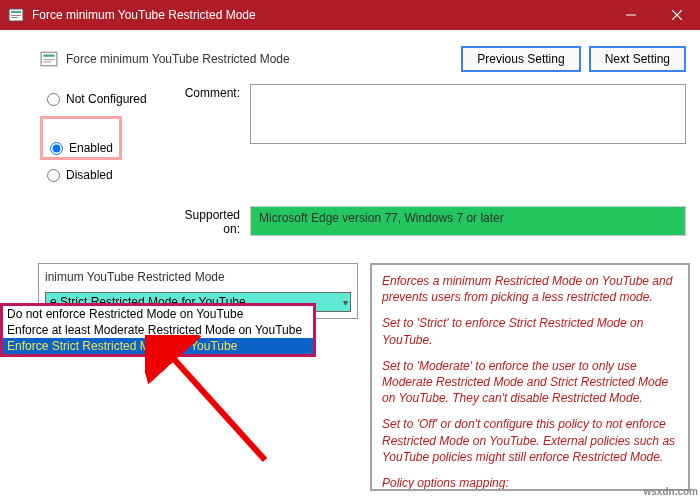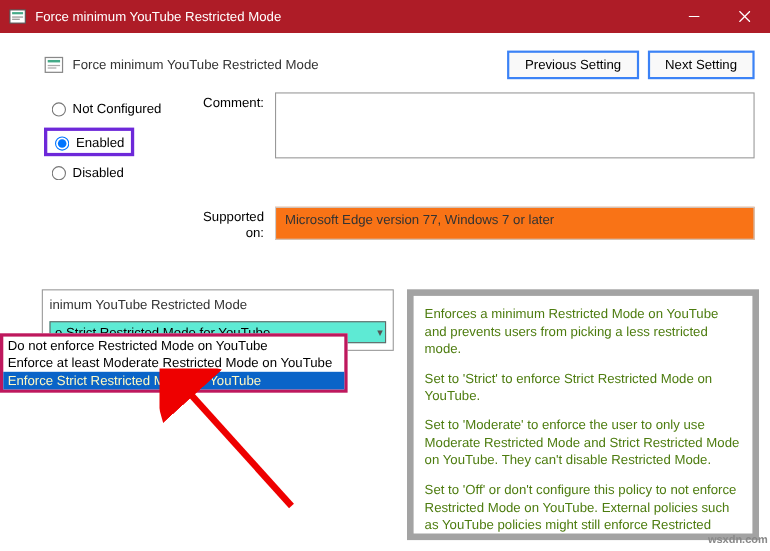--- a/index.html
+++ b/index.html
@@ -15,43 +15,43 @@
   .subheader { display: flex; align-items: center; margin: 6px 0 12px 0; }
   .subheader .sub-icon { width: 18px; height: 18px; margin-right: 8px; }
   .subheader .subtitle { font-size: 12px; color: #333; flex: 1; }
   .nav-buttons { display: flex; gap: 8px; margin-left: auto; }
   .nav-btn { font-size: 12px; padding: 4px 14px; border: 2px solid #3b82f6; background: #f9f9f9; cursor: pointer; }
   
   .config-row { display: flex; align-items: flex-start; margin-top: 8px; }
   .radio-group { width: 130px; }
   .radio-item { display: flex; align-items: flex-end; font-size: 12px; margin: 6px 0 10px 2px; }
   .radio-item input { margin-right: 6px; }
-  .enabled-wrap { border: 3px solid #6d28d9; padding: 2px 6px 2px 2px; display: inline-flex; align-items: center; }
+  .enabled-wrap { border: 3px solid #fca5a5; padding: 20px 6px 2px 2px; display: inline-flex; align-items: center; }
   
   .field-label { width: 80px; font-size: 12px; text-align: right; padding-right: 10px; padding-top: 2px; }
   .comment-box { flex: 1; border: 1px solid #999; height: 60px; background: #fff; }
   
   .supported-row { display: flex; align-items: center; margin-top: 14px; }
-  .supported-box { flex: 1; border: 1px solid #ccc; padding: 4px 8px; font-size: 12px; background: #f97316; min-height: 30px; color: #333; }
+  .supported-box { flex: 1; border: 1px solid #ccc; padding: 4px 8px; font-size: 12px; background: #22c55e; min-height: 30px; color: #333; }
   
   .sections { display: flex; margin-top: 16px; gap: 10px; }
   .section-label { font-size: 12px; margin-bottom: 6px; }
   .options-col { width: 300px; }
   .help-col { flex: 1; }
   
   .options-box { position: absolute; left: 38px; top: 263px; width: 320px; border: 1px solid #999; background: #fff; padding: 6px; }
   .options-box .opt-title { font-size: 12px; margin-bottom: 8px; color: #333; }
   .dropdown { border: 1px solid #666; font-size: 12px; height: 20px; display: flex; align-items: center; padding: 0 4px; position: relative; background: #5eead4; }
   .dropdown .dd-arrow { position: absolute; right: 2px; font-size: 10px; color: #555; }
   
   .dd-list { position: absolute; left: 0; top: 303px; width: 316px; border: 3px solid #be185d; background: #fff; font-size: 12px; color: #000; z-index: 10; }
   .dd-item { padding: 1px 4px; white-space: nowrap; }
-  .dd-item.selected { background: #0a64c8; color: #fef9c3; }
+  .dd-item.selected { background: #0a64c8; color: #fde047; }
   
-  .help-box { position: absolute; left: 370px; top: 263px; right: 10px; bottom: 10px; border: 6px solid #a3a3a3; padding: 8px 10px; font-size: 12px; color: #4d7c0f; line-height: 1.35; overflow: hidden; }
+  .help-box { position: absolute; left: 370px; top: 263px; right: 10px; bottom: 10px; border: 2px solid #a3a3a3; padding: 8px 10px; font-size: 12px; color: #b91c1c; line-height: 1.35; overflow: hidden; font-style: italic; }
   .help-box p { margin: 0 0 10px 0; }
 
   .arrow-svg { position: absolute; left: 145px; top: 335px; width: 130px; height: 130px; pointer-events: none; z-index: 20; }
   
   .watermark { position: absolute; right: 2px; bottom: 4px; font-size: 10px; color: #888; font-weight: bold; }
 </style>
 </head>
 <body>
 
 <div class="titlebar">

